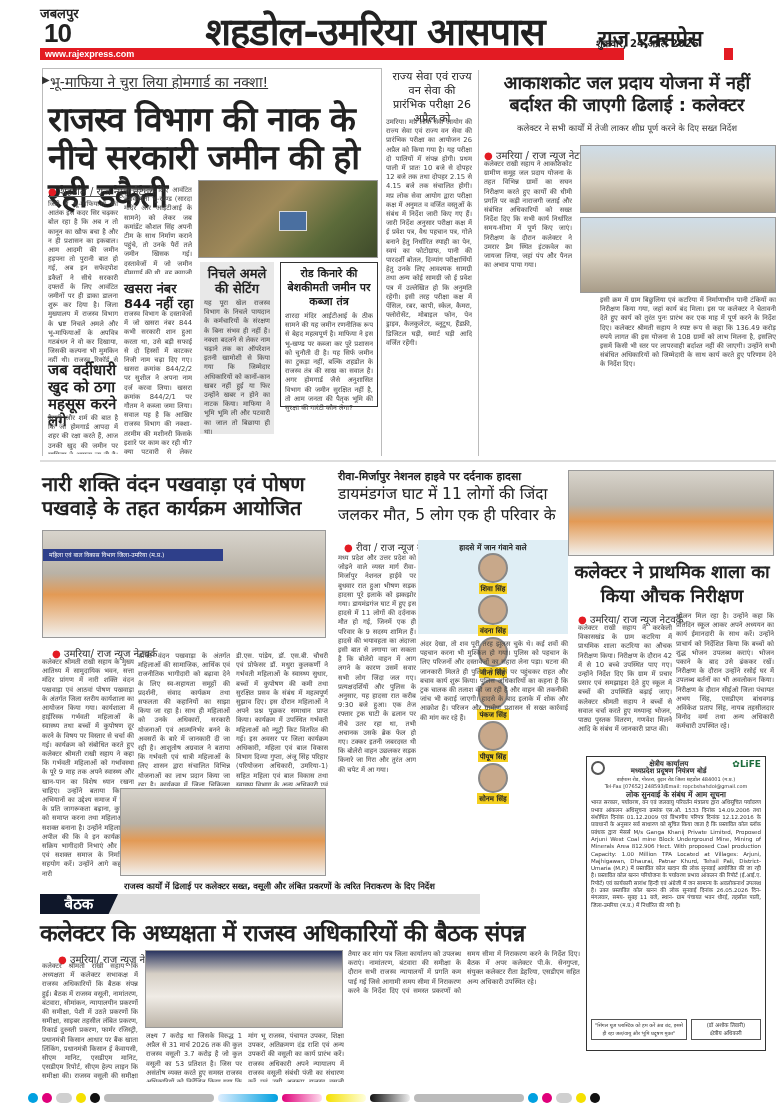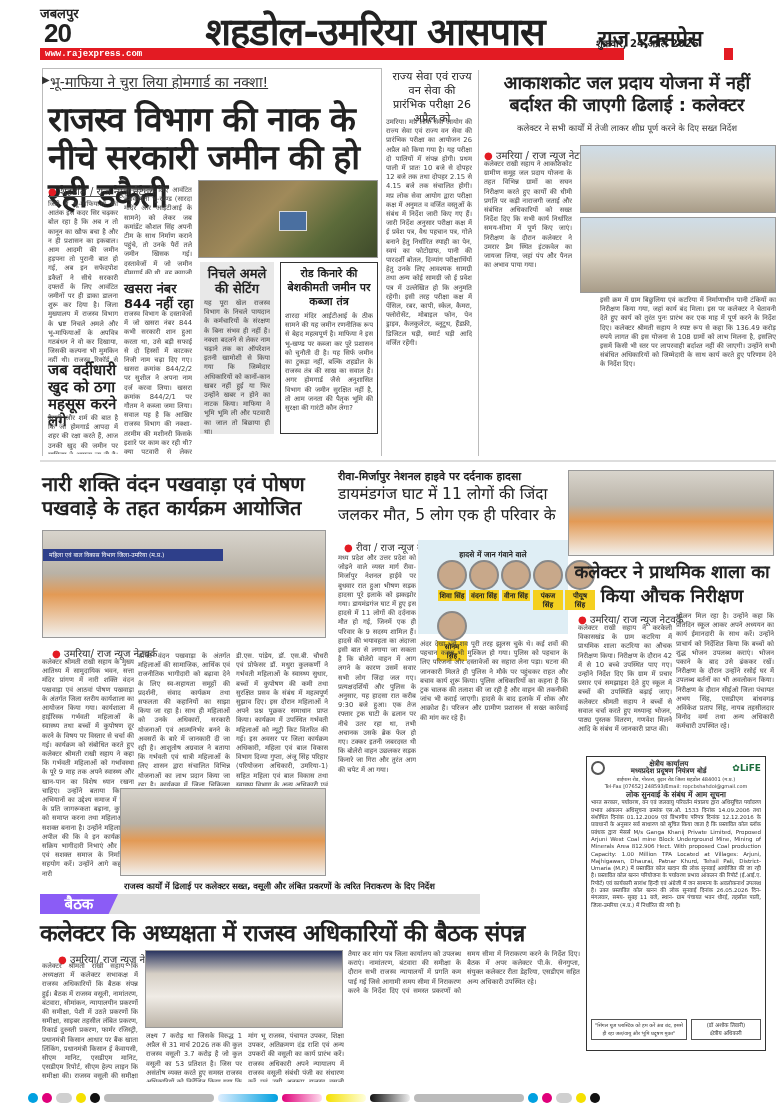--- a/index.html
+++ b/index.html
@@ -2,50 +2,50 @@
 <html><head>
 <meta charset="utf-8">
 <style>
 *{box-sizing:border-box;margin:0;padding:0}
 body{width:778px;height:1108px;background:#fff;font-family:"DejaVu Sans",sans-serif;color:#222;position:relative;overflow:hidden}
 .abs{position:absolute}
 .masthead-city{left:40px;top:4px;font-size:13px;font-weight:bold}
 .masthead-page{left:44px;top:18px;font-size:26px;font-weight:bold;font-family:"Liberation Sans",sans-serif;letter-spacing:-1px}
 .masthead-title{left:200px;top:4px;width:350px;text-align:center;font-size:38px;font-weight:bold;letter-spacing:-1px}
 .masthead-brand{left:598px;top:22px;font-size:22px;font-weight:bold}
-.redbar{left:40px;top:48px;width:584px;height:12px;background:#e31b23;color:#fff;font-size:9px;font-family:Liberation Mono, monospace;padding-left:5px;line-height:12px;font-weight:bold}
+.redbar{left:40px;top:48px;width:584px;height:12px;background:#e31b23;color:#fff;font-size:9px;font-family:Liberation Sans, sans-serif;padding-left:5px;line-height:12px;font-weight:bold}
 .redbar-right{left:724px;top:48px;width:9px;height:12px;background:#e31b23}
 .date{left:596px;top:36px;font-size:10px;font-weight:bold}
 .colrule{background:#bbb;width:1px}
 .kicker{left:50px;top:72px;font-size:14px;color:#333;text-decoration:underline}
 .kicker-arrow{left:42px;top:74px;font-size:10px}
 .headline-big{left:48px;top:100px;width:330px;font-size:34px;font-weight:bold;line-height:38px;letter-spacing:-1px}
 .byline{font-size:10px;color:#333}
 .byline .dot{color:#e31b23}
 .body-text{font-size:6.8px;line-height:9.2px;color:#444;text-align:justify}
 .photo{background:linear-gradient(135deg,#7a6a4a,#a08a5a 40%,#5c6b3a 70%,#3e4a2a);border:1px solid #999}
 .photo-people{background:linear-gradient(180deg,#d8d4cc 0%,#b9b2a6 40%,#e39a55 60%,#f2f0ec 100%)}
 .photo-site{background:linear-gradient(180deg,#cfdde8 0%,#d8d0c0 50%,#a89c88 100%)}
 .photo-meet{background:linear-gradient(180deg,#2a3560 0%,#d6cfc5 30%,#f0ece6 60%,#bcb4a8 100%)}
 .subhead{font-weight:bold;font-size:16px;line-height:18px}
 .boxed{border:1.5px solid #333;padding:4px}
 .grey-box{background:#e8e8e8;padding:4px}
 .circle{border-radius:50%;background:#c8a88a;border:2px solid #888;width:44px;height:44px}
 .namechip{background:#f5d020;font-size:7px;font-weight:bold;text-align:center;padding:1px 2px}
 .victims{background:#dfeef5}
 .baithak-bar{left:40px;top:894px;width:440px;height:20px;background:#e0e0e0}
-.baithak-red{left:40px;top:894px;width:78px;height:20px;background:#8b5cf6;color:#fff;font-size:15px;font-weight:bold;text-align:center;line-height:20px;clip-path:polygon(0 0,100% 0,88% 100%,0 100%)}
+.baithak-red{left:40px;top:894px;width:78px;height:20px;background:#0f172a;color:#fff;font-size:15px;font-weight:bold;text-align:center;line-height:20px;clip-path:polygon(0 0,100% 0,88% 100%,0 100%)}
 .notice{left:586px;top:756px;width:180px;height:295px;border:1.5px solid #333;padding:4px;font-size:5.5px;line-height:7.3px;color:#333}
 .regmark{border-radius:50%;width:10px;height:10px;display:inline-block}
 </style>
 </head>
 <body>
 
 <div class="abs masthead-city">जबलपुर</div>
-<div class="abs masthead-page">20</div>
+<div class="abs masthead-page">10</div>
 <div class="abs masthead-title">शहडोल-उमरिया आसपास</div>
 <div class="abs masthead-brand">राज एक्सप्रेस</div>
 <div class="abs redbar"><span>www.rajexpress.com</span></div>
 <div class="abs date">शुक्रवार, 24 अप्रैल 2026</div>
 <div class="abs redbar-right"></div>
 
 <div class="abs" style="left:42px;top:68px;width:340px;height:388px;border:1px solid #bbb;border-bottom:none"></div>
 <div class="abs kicker-arrow" style="color:#333">▶</div>
 <div class="abs kicker">भू-माफिया ने चुरा लिया होमगार्ड का नक्शा!</div>
 <div class="abs headline-big">राजस्व विभाग की नाक के नीचे सरकारी जमीन की हो रही डकैती</div>
@@ -57,21 +57,21 @@
 <div class="abs body-text" style="left:124px;top:186px;width:68px;height:88px;overflow:hidden">कार्यालय के लिए आवंटित बेशकीमती भू-खण्ड (सारदा मंदिर और आईटीआई के सामने) को लेकर जब कमांडेंट कौशल सिंह अपनी टीम के साथ निर्माण कराने पहुंचे, तो उनके पैरों तले जमीन खिसक गई। दस्तावेजों में जो जमीन होमगार्ड की थी, वह कागजी हेराफेरी के जादू से निजी हाथों में जा चुकी थी।</div>
 <div class="abs subhead" style="left:124px;top:281px;width:72px;font-size:13px;line-height:15px">खसरा नंबर 844 नहीं रहा</div>
 <div class="abs body-text" style="left:124px;top:310px;width:68px;height:144px;overflow:hidden">राजस्व विभाग के दस्तावेजों में जो खसरा नंबर 844 कभी सरकारी शान हुआ करता था, उसे बड़ी सफाई से दो हिस्सों में काटकर निजी नाम चढ़ा दिए गए। खसरा क्रमांक 844/2/2 पर सुशील ने अपना नाम दर्ज करवा लिया। खसरा क्रमांक 844/2/1 पर गौतम ने कब्जा जमा लिया। सवाल यह है कि आखिर राजस्व विभाग की नक्शा-तरमीम की मशीनरी किसके इशारे पर काम कर रही थी? क्या पटवारी से लेकर तहसीलदार तक को यह नहीं पता था कि बीच सड़क पर स्थित यह करोड़ों की जमीन सरकारी है?</div>
 <div class="abs photo" style="left:198px;top:180px;width:180px;height:78px">
   <div style="position:absolute;left:80px;top:30px;width:28px;height:20px;background:#4a6fa0;border:1px solid #ddd"></div>
 </div>
 <div class="abs grey-box" style="left:200px;top:262px;width:74px;height:172px">
   <div class="subhead" style="text-align:center;font-size:13px;line-height:15px">निचले अमले की सेटिंग</div>
   <div class="body-text" style="margin-top:3px;height:140px;overflow:hidden">यह पूरा खेल राजस्व विभाग के निचले पायदान के कर्मचारियों के संरक्षण के बिना संभव ही नहीं है। नक्शा बदलने से लेकर नाम चढ़ाने तक का ऑपरेशन इतनी खामोशी से किया गया कि जिम्मेदार अधिकारियों को कानों-कान खबर नहीं हुई या फिर उन्होंने खबर न होने का नाटक किया। माफिया ने भूमि भूमि ली और पटवारी का जाल तो बिछाया ही था।</div>
 </div>
-<div class="abs boxed" style="left:280px;top:262px;width:98px;height:172px">
+<div class="abs boxed" style="left:280px;top:262px;width:98px;height:145px">
   <div class="subhead" style="text-align:center;font-size:11px;line-height:14px">रोड किनारे की बेशकीमती जमीन पर कब्जा तंत्र</div>
   <div class="body-text" style="margin-top:3px;height:140px;overflow:hidden">शारदा मंदिर आईटीआई के ठीक सामने की यह जमीन रणनीतिक रूप से बेहद महत्वपूर्ण है। माफिया ने इस भू-खण्ड पर कब्जा कर पूरे प्रशासन को चुनौती दी है। यह सिर्फ जमीन का टुकड़ा नहीं, बल्कि शहडोल के राजस्व तंत्र की साख का सवाल है। अगर होमगार्ड जैसे अनुशासित विभाग की जमीन सुरक्षित नहीं है, तो आम जनता की पैतृक भूमि की सुरक्षा की गारंटी कौन लेगा?</div>
 </div>
 
 <div class="abs" style="left:392px;top:70px;width:80px;font-size:11px;line-height:14px;text-align:center">राज्य सेवा एवं राज्य वन सेवा की प्रारंभिक परीक्षा 26 अप्रैल को</div>
 <div class="abs body-text" style="left:386px;top:118px;width:86px;height:338px;overflow:hidden">उमरिया। मप्र लोक सेवा आयोग की राज्य सेवा एवं राज्य वन सेवा की प्रारंभिक परीक्षा का आयोजन 26 अप्रैल को किया गया है। यह परीक्षा दो पालियों में संपन्न होगी। प्रथम पाली में प्रातः 10 बजे से दोपहर 12 बजे तक तथा दोपहर 2.15 से 4.15 बजे तक संचालित होगी। मप्र लोक सेवा आयोग द्वारा परीक्षा कक्ष में अनुमत व वर्जित वस्तुओं के संबंध में निर्देश जारी किए गए हैं। जारी निर्देश अनुसार परीक्षा कक्ष में ई प्रवेश पत्र, वैध पहचान पत्र, गोले बनाने हेतु निर्धारित स्याही का पेन, स्वयं का फोटोग्राफ, पानी की पारदर्शी बोतल, दिव्यांग परीक्षार्थियों हेतु उनके लिए आवश्यक सामग्री तथा अन्य कोई सामग्री जो ई प्रवेश पत्र में उल्लेखित हो कि अनुमति रहेगी। इसी तरह परीक्षा कक्ष में पेंसिल, रबर, कापी, स्केल, कैमरा, फ्लोरोसेंट, मोबाइल फोन, पेन ड्राइव, कैलकुलेटर, ब्लूटूथ, हैंडफ्री, डिजिटल घड़ी, स्मार्ट घड़ी आदि वर्जित रहेंगी।</div>
 <div class="abs colrule" style="left:478px;top:70px;height:386px"></div>
 
 <div class="abs" style="left:482px;top:72px;width:290px;font-size:18px;line-height:22px;font-weight:bold;text-align:center">आकाशकोट जल प्रदाय योजना में नहीं बर्दाश्त की जाएगी ढिलाई : कलेक्टर</div>
 <div class="abs" style="left:482px;top:122px;width:290px;font-size:8.5px;text-align:center;color:#333">कलेक्टर ने सभी कार्यों में तेजी लाकर शीघ्र पूर्ण करने के दिए सख्त निर्देश</div>
@@ -91,22 +91,22 @@
 <div class="abs body-text" style="left:42px;top:658px;width:92px;height:232px;overflow:hidden">कलेक्टर श्रीमती राखी सहाय के मुख्य आतिथ्य में सामुदायिक भवन, सत्ता मंदिर प्रांगण में नारी शक्ति वंदन पखवाड़ा एवं आठवां पोषण पखवाड़ा के अंतर्गत जिला स्तरीय कार्यशाला का आयोजन किया गया। कार्यशाला में हाईरिस्क गर्भवती महिलाओं के स्वास्थ्य तथा बच्चों में कुपोषण दूर करने के विषय पर विस्तार से चर्चा की गई। कार्यक्रम को संबोधित करते हुए कलेक्टर श्रीमती राखी सहाय ने कहा कि गर्भवती महिलाओं को गर्भावस्था के पूरे 9 माह तक अपने स्वास्थ्य और खान-पान का विशेष ध्यान रखना चाहिए। उन्होंने बताया कि इन अभियानों का उद्देश्य समाज में पोषण के प्रति जागरूकता बढ़ाना, कुपोषण को समाप्त करना तथा महिलाओं को सशक्त बनाना है। उन्होंने महिलाओं से अपील की कि वे इन कार्यक्रमों में सक्रिय भागीदारी निभाएं और स्वस्थ एवं सशक्त समाज के निर्माण में सहयोग करें। उन्होंने आगे कहा कि नारी</div>
 <div class="abs body-text" style="left:138px;top:652px;width:92px;height:134px;overflow:hidden">शक्ति वंदन पखवाड़ा के अंतर्गत महिलाओं की सामाजिक, आर्थिक एवं राजनीतिक भागीदारी को बढ़ावा देने के लिए स्व-सहायता समूहों की प्रदर्शनी, संवाद कार्यक्रम तथा सफलता की कहानियों का साझा किया जा रहा है। साथ ही महिलाओं को उनके अधिकारों, सरकारी योजनाओं एवं आत्मनिर्भर बनने के अवसरों के बारे में जानकारी दी जा रही है। आशुतोष अग्रवाल ने बताया कि गर्भवती एवं धात्री महिलाओं के लिए शासन द्वारा संचालित विभिन्न योजनाओं का लाभ प्रदान किया जा रहा है। कार्यक्रम में जिला चिकित्सा विशेषज्ञ मुख्य चिकित्सा एवं स्वास्थ्य अधिकारी डॉ.</div>
 <div class="abs body-text" style="left:236px;top:652px;width:92px;height:134px;overflow:hidden">डी.एस. पांडेय, डॉ. एस.बी. चौधरी एवं प्रोफेसर डॉ. मधुरा कुलकर्णी ने गर्भवती महिलाओं के स्वास्थ्य सुधार, बच्चों में कुपोषण की कमी तथा सुरक्षित प्रसव के संबंध में महत्वपूर्ण सुझाव दिए। इस दौरान महिलाओं ने अपने प्रश्न पूछकर समाधान प्राप्त किया। कार्यक्रम में उपस्थित गर्भवती महिलाओं को न्यूट्री किट वितरित की गई। इस अवसर पर जिला कार्यक्रम अधिकारी, महिला एवं बाल विकास विभाग दिव्या गुप्ता, अंजू सिंह परिहार (परियोजना अधिकारी, उमरिया-1) सहित महिला एवं बाल विकास तथा स्वास्थ्य विभाग के अन्य अधिकारी एवं कर्मचारी उपस्थित रहे।</div>
 <div class="abs photo photo-people" style="left:120px;top:788px;width:206px;height:88px"></div>
 
 <div class="abs" style="left:338px;top:468px;width:230px;font-size:11px;font-weight:bold">रीवा-मिर्जापुर नेशनल हाइवे पर दर्दनाक हादसा</div>
 <div class="abs" style="left:338px;top:484px;width:230px;font-size:15.5px;line-height:21px">डायमंडगंज घाट में 11 लोगों की जिंदा जलकर मौत, 5 लोग एक ही परिवार के</div>
 <div class="abs byline" style="left:344px;top:540px"><span class="dot">● </span><span>रीवा / राज न्यूज नेटवर्क</span></div>
 <div class="abs body-text" style="left:338px;top:554px;width:78px;height:282px;overflow:hidden">मध्य प्रदेश और उत्तर प्रदेश को जोड़ने वाले व्यस्त मार्ग रीवा-मिर्जापुर नेशनल हाईवे पर बुधवार रात हुआ भीषण सड़क हादसा पूरे इलाके को झकझोर गया। डायमंडगंज घाट में हुए इस हादसे में 11 लोगों की दर्दनाक मौत हो गई, जिनमें एक ही परिवार के 9 सदस्य शामिल हैं। हादसे की भयावहता का अंदाजा इसी बात से लगाया जा सकता है कि बोलेरो वाहन में आग लगने के कारण उसमें सवार सभी लोग जिंदा जल गए। प्रत्यक्षदर्शियों और पुलिस के अनुसार, यह हादसा रात करीब 9:30 बजे हुआ। एक तेज रफ्तार ट्रक घाटी के ढलान पर नीचे उतर रहा था, तभी अचानक उसके ब्रेक फेल हो गए। टक्कर इतनी जबरदस्त थी कि बोलेरो वाहन उछलकर सड़क किनारे जा गिरा और तुरंत आग की चपेट में आ गया।</div>
 <div class="abs victims" style="left:418px;top:540px;width:150px;height:94px">
-  <div style="font-size:7.5px;font-weight:bold;text-align:center;margin-top:9px">हादसे में जान गंवाने वाले</div>
-  <div style="display:grid;grid-template-columns:repeat(5,1fr);gap:1px 2px;padding:1px 19px">
+  <div style="font-size:7.5px;font-weight:bold;text-align:center;margin-top:2px">हादसे में जान गंवाने वाले</div>
+  <div style="display:grid;grid-template-columns:repeat(1,1fr);gap:1px 2px;padding:1px 2px">
     <div style="display:flex;flex-direction:column;align-items:center">
         <div class="circle" style="width:30px;height:30px"></div>
         <div class="namechip">शिवा सिंह</div>
       </div>
     <div style="display:flex;flex-direction:column;align-items:center">
         <div class="circle" style="width:30px;height:30px"></div>
         <div class="namechip">वंदना सिंह</div>
       </div>
     <div style="display:flex;flex-direction:column;align-items:center">
         <div class="circle" style="width:30px;height:30px"></div>
@@ -128,21 +128,21 @@
 </div>
 <div class="abs body-text" style="left:420px;top:640px;width:148px;height:196px;overflow:hidden">अंदर देखा, तो शव पूरी तरह झुलस चुके थे। कई शवों की पहचान करना भी मुश्किल हो गया। पुलिस को पहचान के लिए परिजनों और दस्तावेजों का सहारा लेना पड़ा। घटना की जानकारी मिलते ही पुलिस ने मौके पर पहुंचकर राहत और बचाव कार्य शुरू किया। पुलिस अधिकारियों का कहना है कि ट्रक चालक की तलाश की जा रही है और वाहन की तकनीकी जांच भी कराई जाएगी। हादसे के बाद इलाके में शोक और आक्रोश है। परिजन और ग्रामीण प्रशासन से सख्त कार्रवाई की मांग कर रहे हैं।</div>
 
 <div class="abs photo photo-people" style="left:568px;top:470px;width:206px;height:86px"></div>
 <div class="abs" style="left:570px;top:560px;width:204px;font-size:18px;line-height:24px;font-weight:bold;text-align:center">कलेक्टर ने प्राथमिक शाला का किया औचक निरीक्षण</div>
 <div class="abs byline" style="left:578px;top:612px"><span class="dot">● </span><span>उमरिया/ राज न्यूज नेटवर्क</span></div>
 <div class="abs body-text" style="left:578px;top:624px;width:94px;height:128px;overflow:hidden">कलेक्टर राखी सहाय ने करकेली विकासखंड के ग्राम कटरिया में प्राथमिक शाला कटरिया का औचक निरीक्षण किया। निरीक्षण के दौरान 42 में से 10 बच्चे उपस्थित पाए गए। उन्होंने निर्देश दिए कि ग्राम में प्रचार प्रसार एवं समझाइश देते हुए स्कूल में बच्चों की उपस्थिति बढ़ाई जाए। कलेक्टर श्रीमती सहाय ने बच्चों से सवाल चर्चा करते हुए मध्यान्ह भोजन, पाठ्य पुस्तक वितरण, गणवेश मिलने आदि के संबंध में जानकारी प्राप्त की।</div>
 <div class="abs body-text" style="left:676px;top:612px;width:98px;height:140px;overflow:hidden">भोजन मिल रहा है। उन्होंने कहा कि प्रतिदिन स्कूल आकर अपने अध्ययन का कार्य ईमानदारी के साथ करें। उन्होंने प्राचार्य को निर्देशित किया कि बच्चों को शुद्ध भोजन उपलब्ध कराएं। भोजन पकाने के बाद उसे ढंककर रखें। निरीक्षण के दौरान उन्होंने रसोई घर में उपलब्ध बर्तनों का भी अवलोकन किया। निरीक्षण के दौरान सीईओ जिला पंचायत अभय सिंह, एसडीएम बांधवगढ़ अविकेश प्रताप सिंह, नायब तहसीलदार विनोद वर्मा तथा अन्य अधिकारी कर्मचारी उपस्थित रहे।</div>
 
 <div class="abs notice">
-  <div style="display:flex;align-items:center;gap:3px">
+  <div style="display:flex;align-items:flex-start;gap:3px">
     <div style="width:14px;height:14px;border-radius:50%;border:2px solid #555"></div>
     <div style="flex:1;text-align:center">
       <div style="font-size:7px;font-weight:bold">क्षेत्रीय कार्यालय</div>
       <div style="font-size:7px;font-weight:bold">मध्यप्रदेश प्रदूषण नियंत्रण बोर्ड</div>
     </div>
     <div style="font-size:9px;font-weight:bold;color:#1a6b3a"><span>✿</span><span>LiFE</span></div>
   </div>
   <div style="text-align:center;font-size:5px">बाईपास रोड, गोरतरा, बुढ़ार रोड जिला शहडोल 484001 (म.प्र.)</div>
   <div style="text-align:center;font-size:5px">Tel-Fax [07652] 248593/Email: ropcbshahdol@gmail.com</div>
   <div style="text-align:center;font-size:7.5px;font-weight:bold;margin:1px 0">लोक सुनवाई के संबंध में आम सूचना</div>

